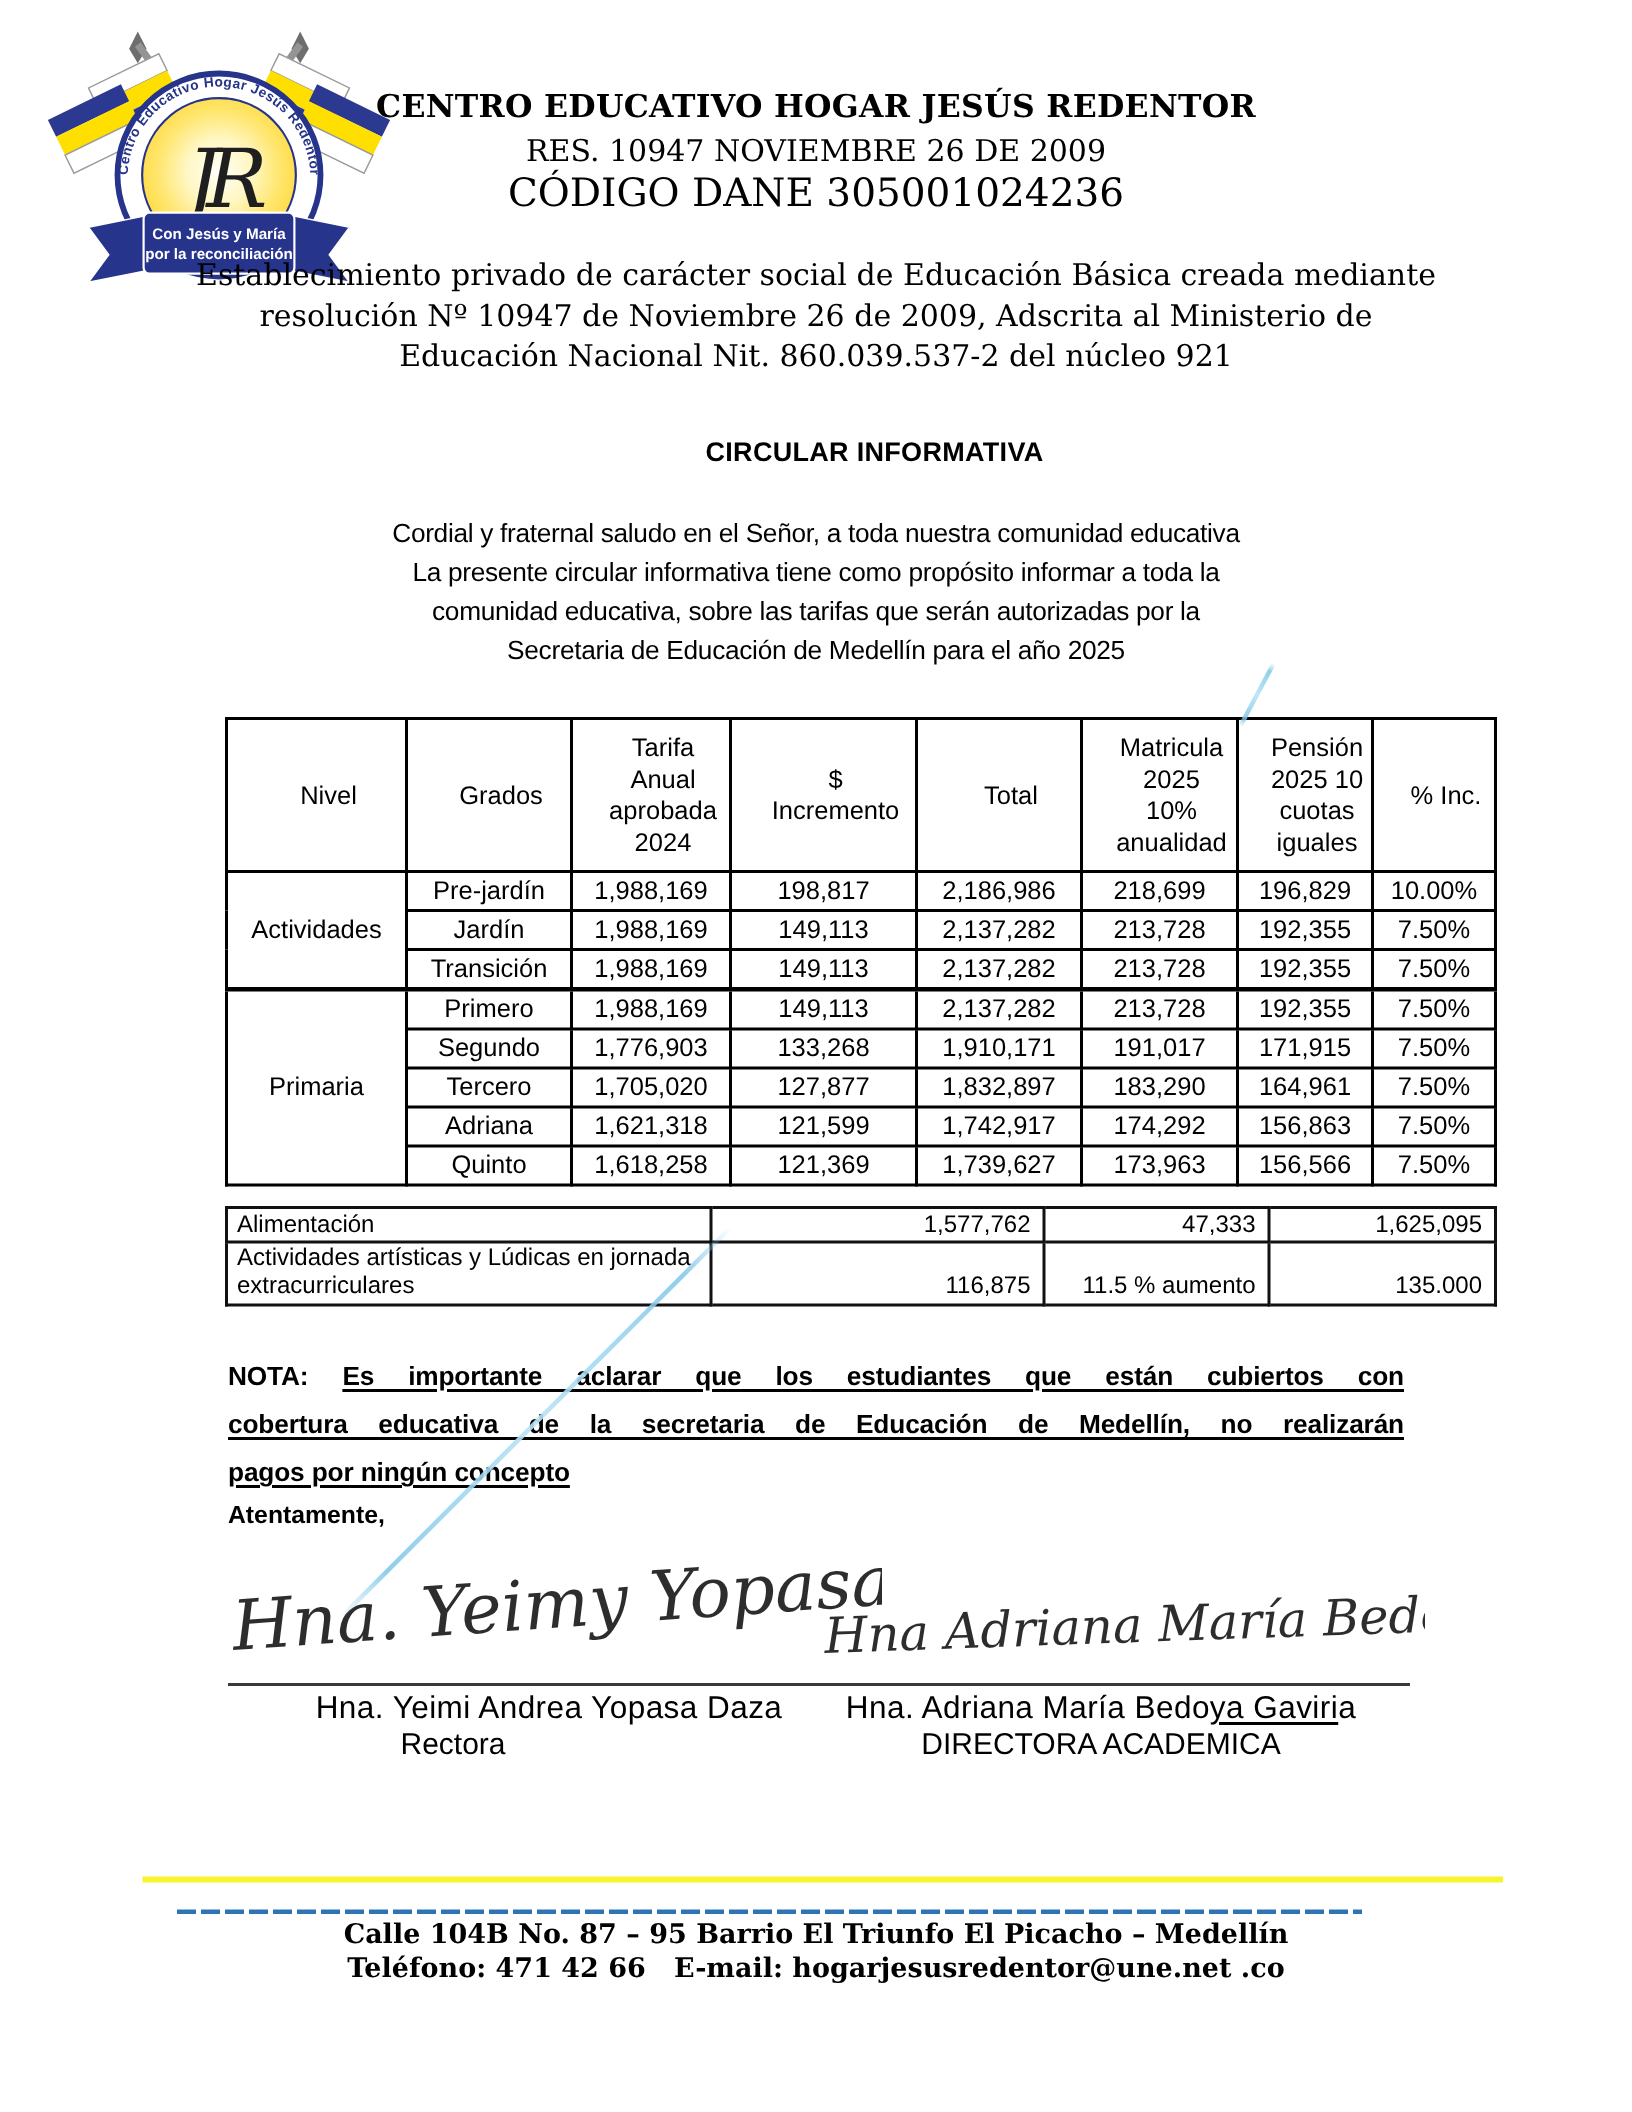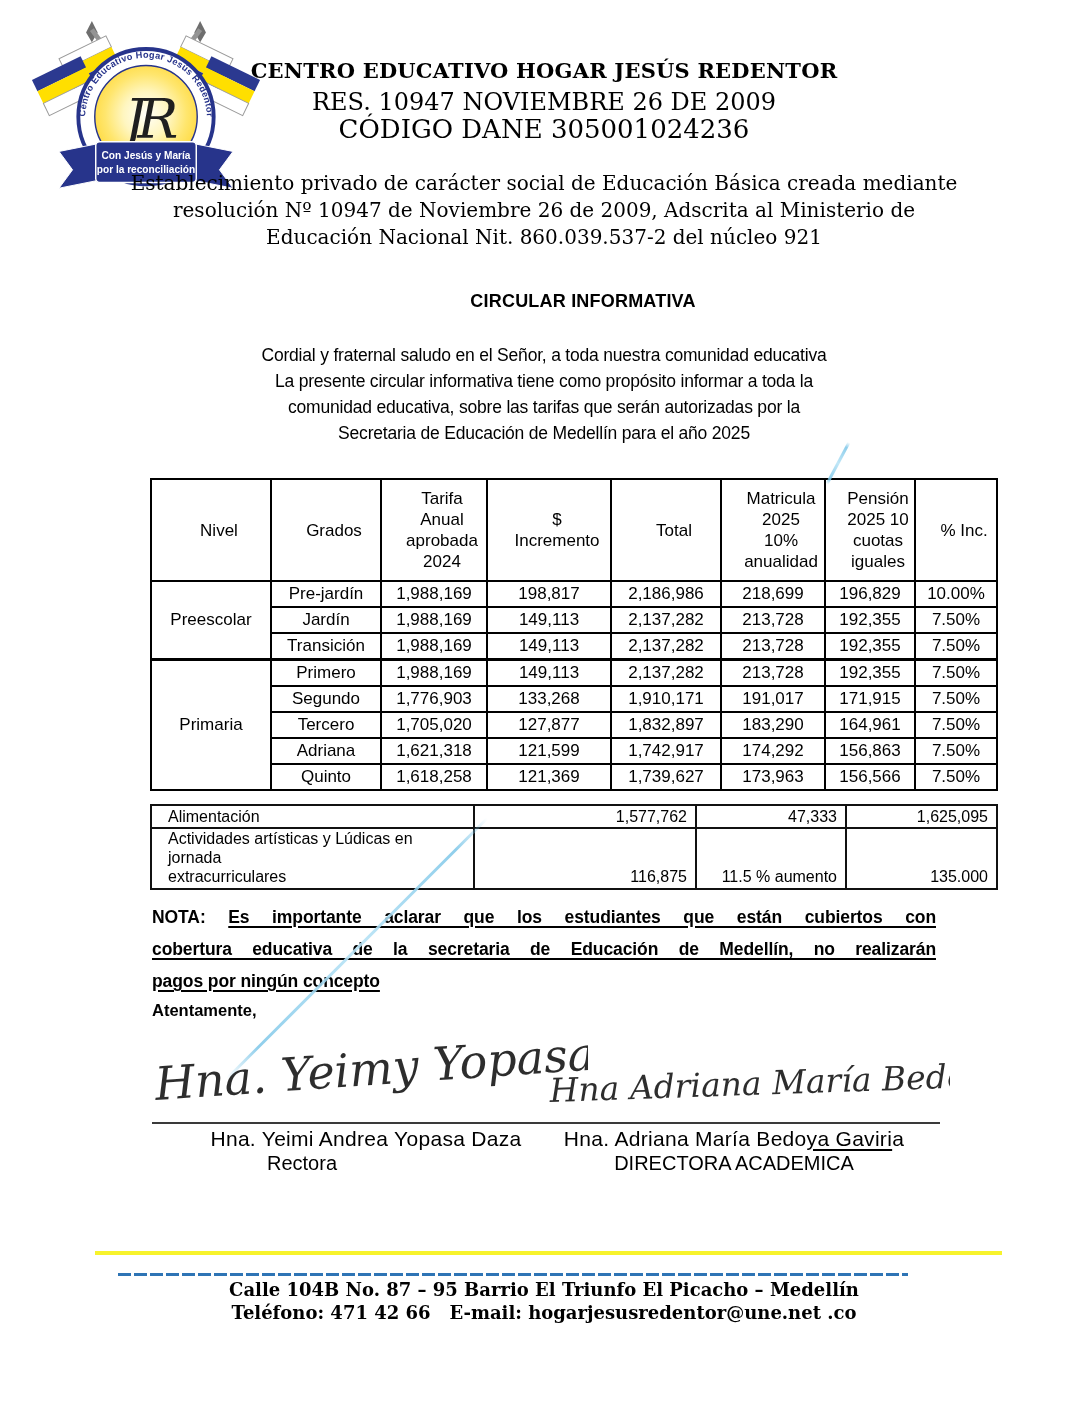--- a/index.html
+++ b/index.html
@@ -12,21 +12,21 @@
     font-family: "Liberation Sans", sans-serif;
     color: #000;
     overflow: hidden;
   }
 
   
   .logo { position:absolute; left:30px; top:20px; }
   .hdr { position:absolute; left:0; width:1088px; text-align:center;
          font-family:"DejaVu Serif", serif; }
   .hdr-title { top:58px; font-size:21px; font-weight:bold; letter-spacing:.2px; }
-  .hdr-res   { top:88px; font-size:24px; }
+  .hdr-res   { top:88px; font-size:20px; }
   .hdr-dane  { top:114px; font-size:26px; }
   .hdr-desc  { top:170px; font-size:20px; line-height:27px; }
 
   
   .circ-title { position:absolute; left:0; top:291px; width:1088px; text-align:center;
                 font-size:18px; font-weight:bold; letter-spacing:.2px;margin-left:39px; }
   .intro { position:absolute; left:0; top:342px; width:1088px; text-align:center;
            font-size:17.5px; font-weight:normal; line-height:26px; letter-spacing:-.2px; }
 
   
@@ -35,21 +35,21 @@
   .main-table th, .main-table td { border:2px solid #000; text-align:center; padding:0; font-weight:normal; }
   .main-table thead tr { height:102px; }
   .main-table thead div { line-height:21px;margin-left:16px; }
   .main-table tbody tr { height:26px; }
   .main-table tbody td { line-height:24px; }
   .main-table tr.group-start td { border-top:3px solid #000; }
 
   
   .extras-table { position:absolute; left:150px; top:804px; width:846px; font-size:16px; }
   .extras-table td { border:2px solid #111; padding:0 8px; }
-  .extras-table .lbl { text-align:left; padding-left:16px; line-height:19px; }
+  .extras-table .lbl { text-align:left; padding-left:6px; line-height:19px; }
   .extras-table .num { text-align:right; }
   .extras-table tr.r1 { height:23px; }
   .extras-table tr.r2 { height:41px; }
   .extras-table tr.r2 td { vertical-align:bottom; padding-bottom:2px; }
 
   
   .nota { position:absolute; left:152px; top:901px; width:784px;
           font-size:17.5px; font-weight:bold; line-height:32px; letter-spacing:-.1px; }
   .nota .jl { text-align:justify; text-align-last:justify; }
   .nota u { text-decoration-thickness:2px; text-underline-offset:3px; }
@@ -205,21 +205,21 @@
           <div>cuotas</div>
             <div>iguales</div>
           </th>
         <th>
             <div>% Inc.</div>
           </th>
       </tr>
     </thead>
     <tbody>
       <tr>
-        <td rowspan="3">Preescolar</td>
+        <td rowspan="3">Actividades</td>
         <td>Pre-jardín</td>
         <td>1,988,169</td>
         <td>198,817</td>
         <td>2,186,986</td>
         <td>218,699</td>
         <td>196,829</td>
         <td>10.00%</td>
       </tr>
       <tr>
         <td>Jardín</td>

